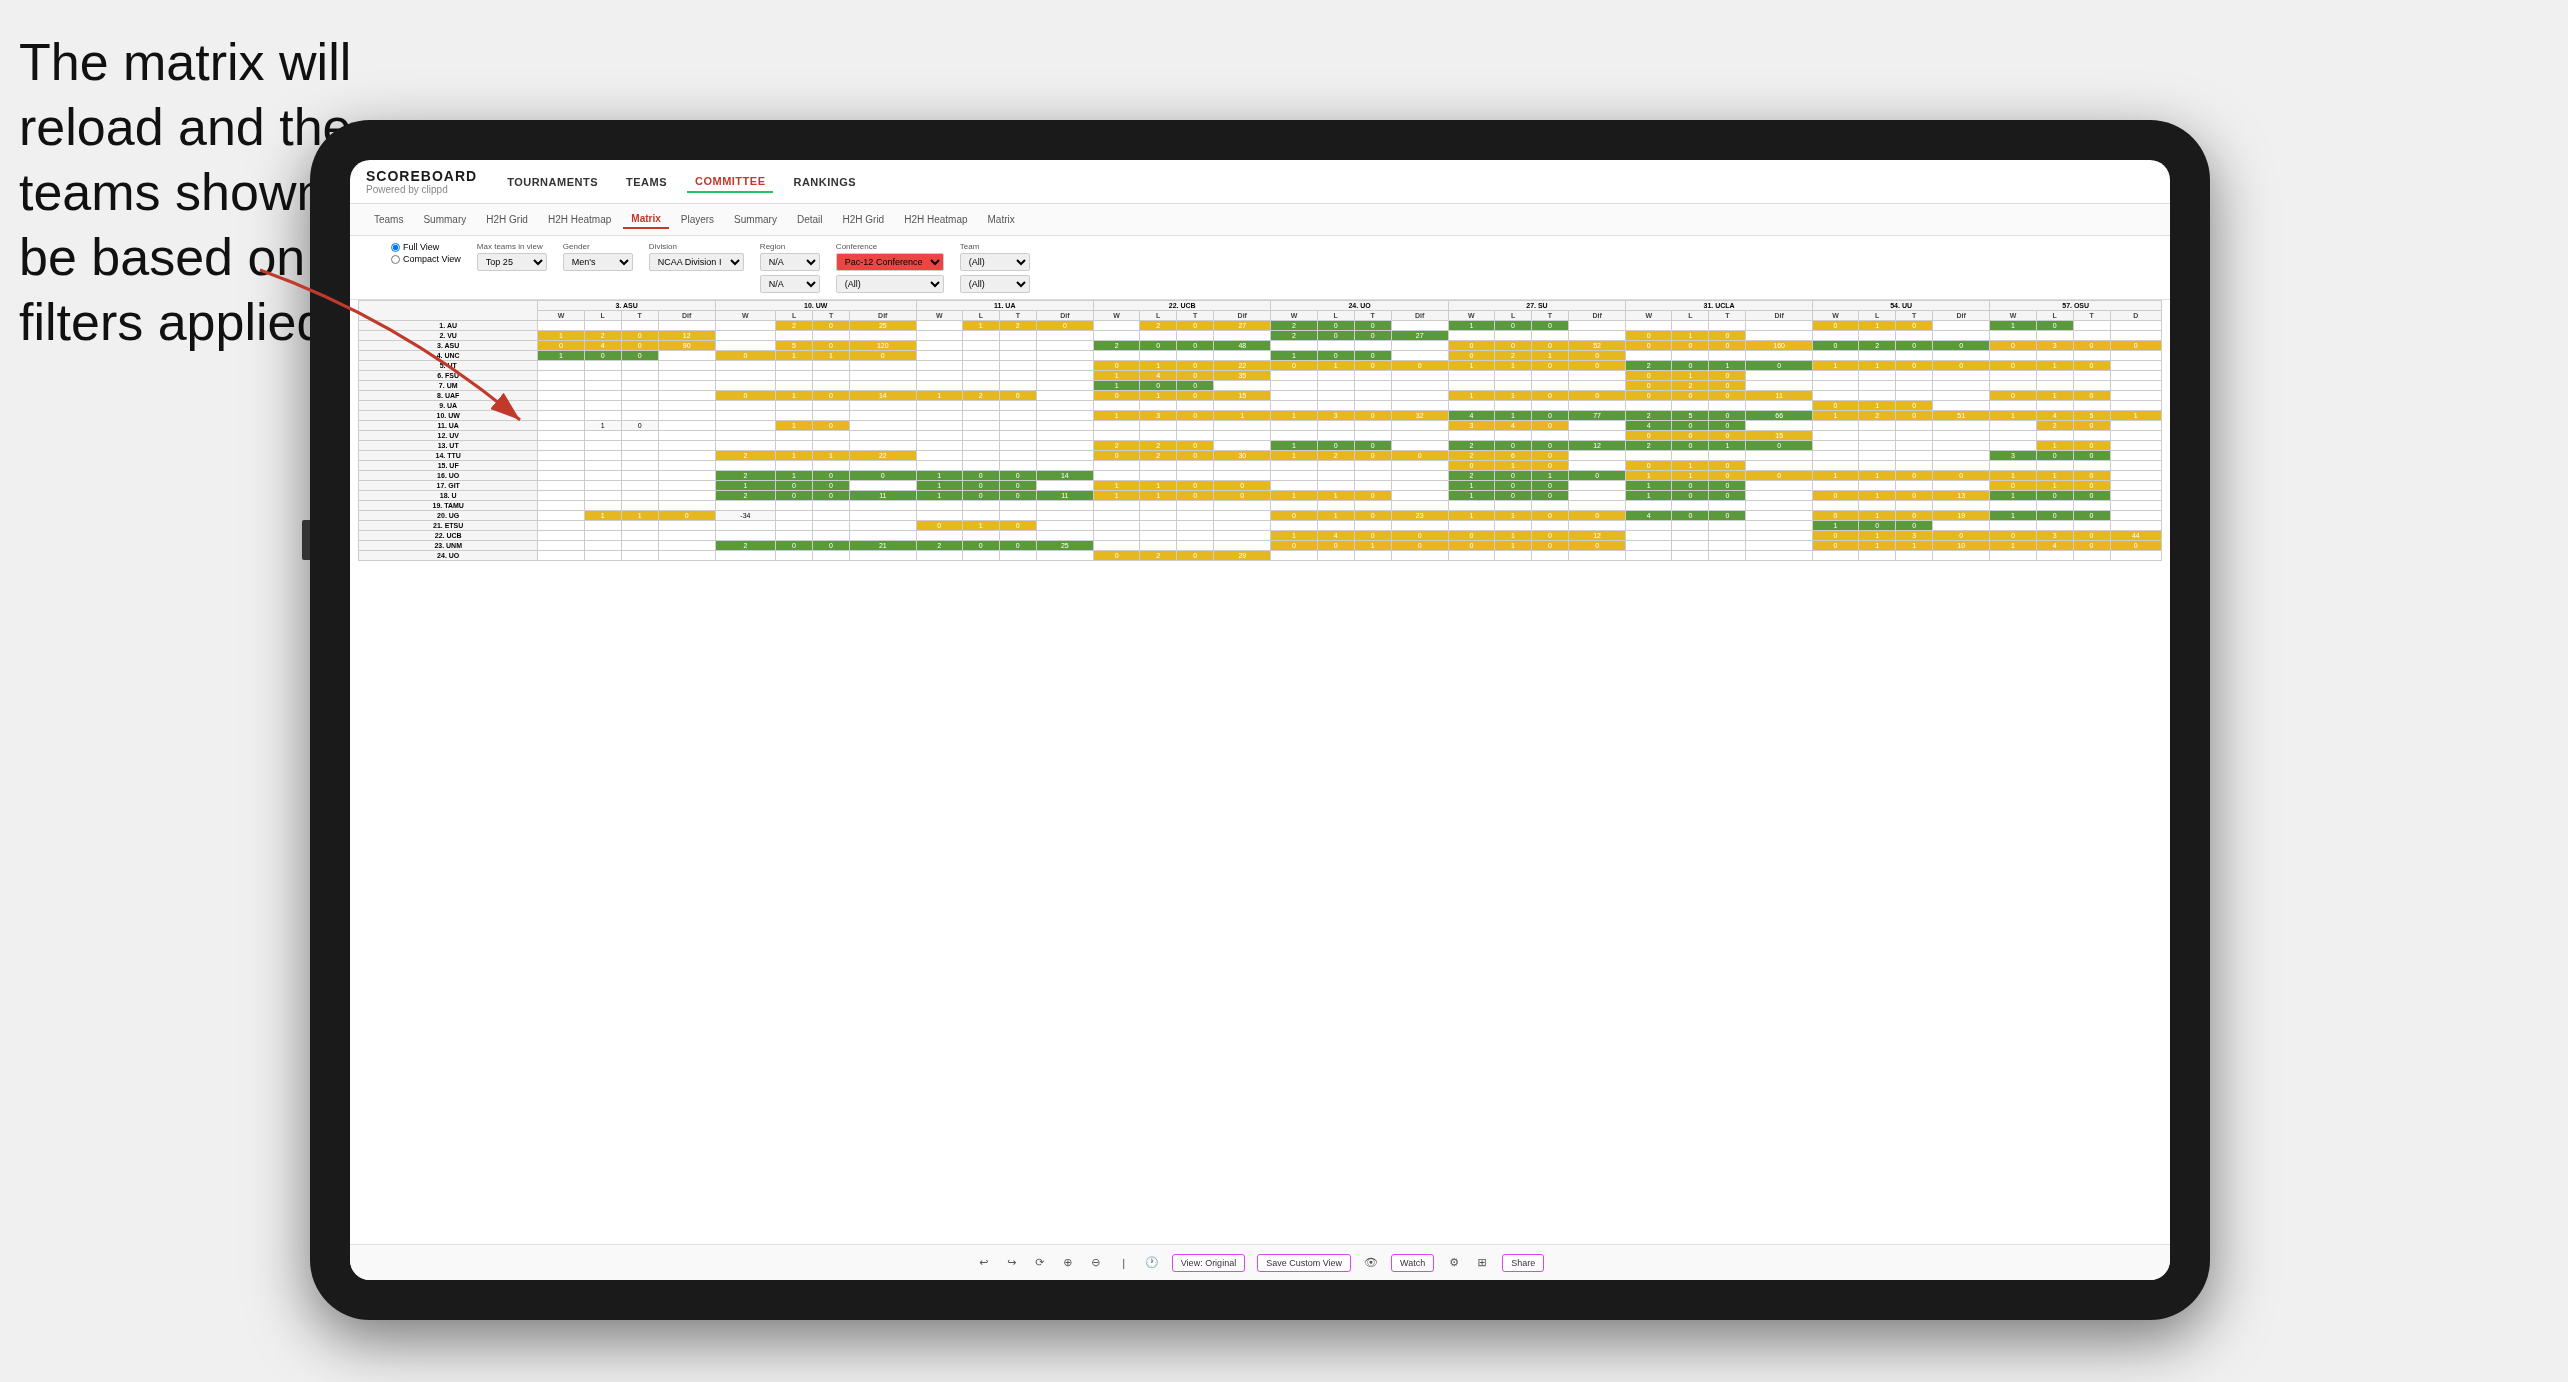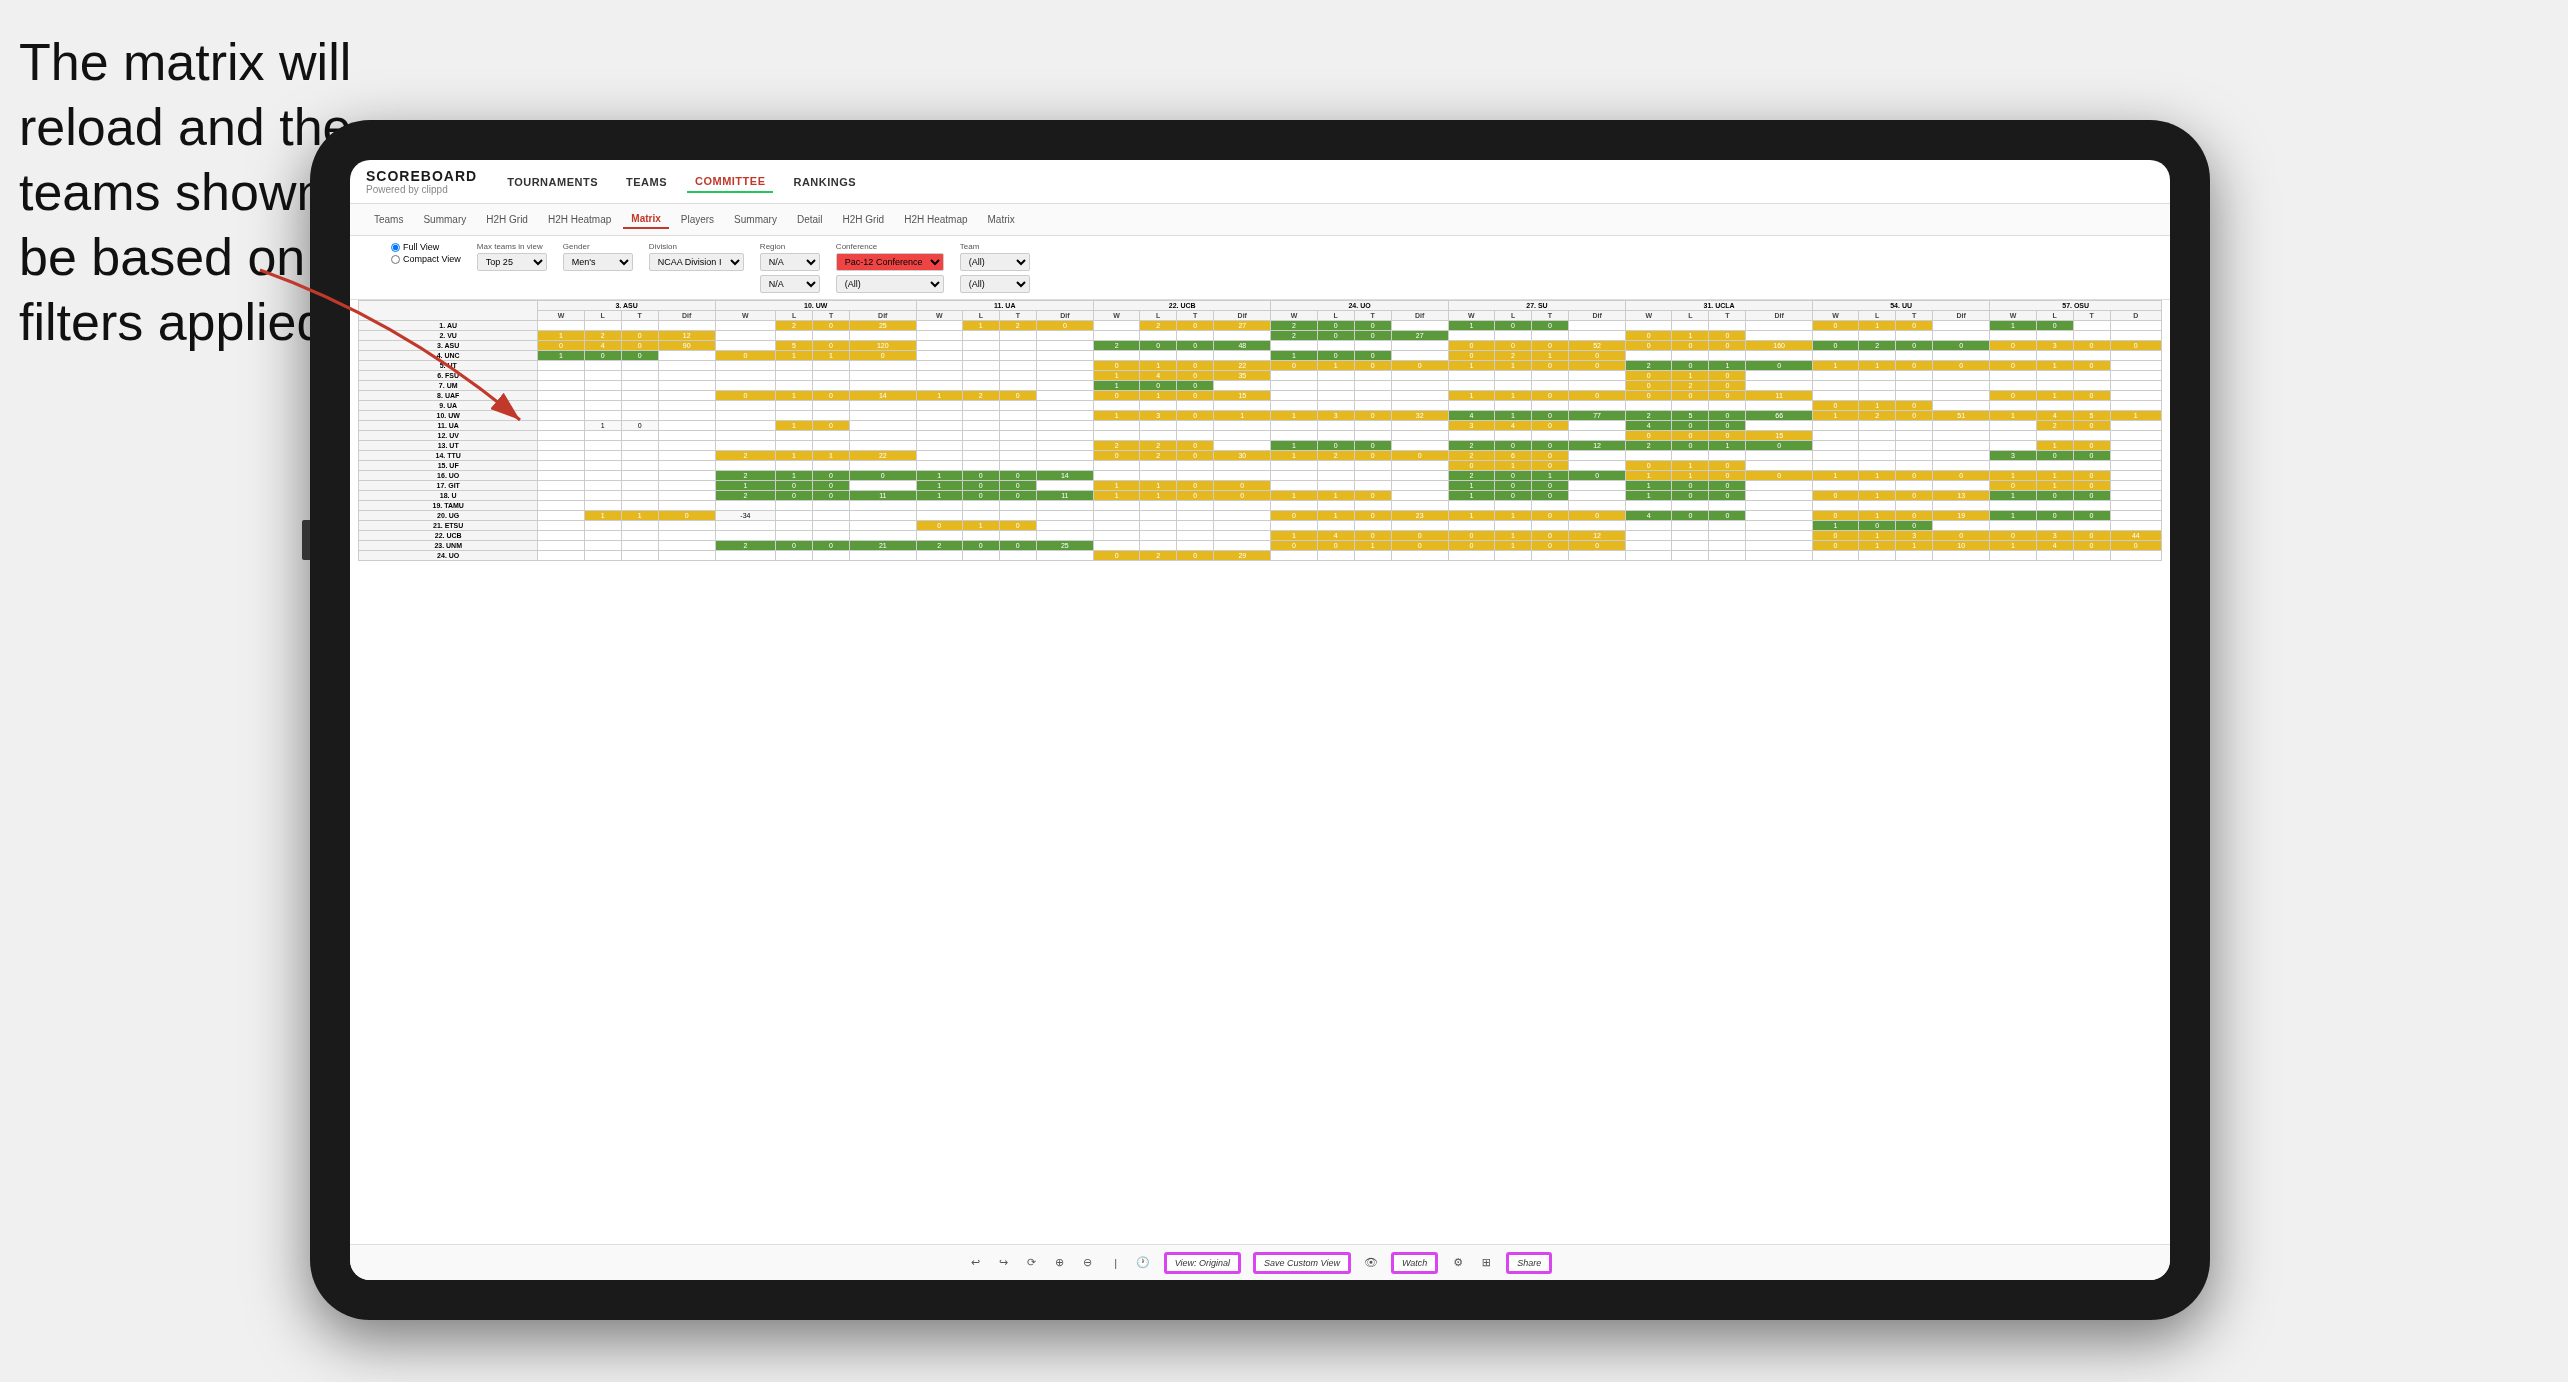--- a/index.html
+++ b/index.html
@@ -228,27 +228,26 @@
       border-top: 1px solid #ddd;
       gap: 12px;
       background: #f9f9f9;
       font-size: 9px;
       color: #555;
       min-height: 36px;
     }
 
     .toolbar-btn {
       padding: 3px 8px;
-      border: 3px solid #d946ef;
+      border: 1px solid #d946ef;
       border-radius: 3px;
       background: #fff;
       font-size: 9px;
       cursor: pointer;
       color: #333;
-      font-style: italic;
     }
 
     .toolbar-icon {
       width: 16px;
       height: 16px;
       display: inline-flex;
       align-items: center;
       justify-content: center;
       color: #555;
       font-size: 11px;

